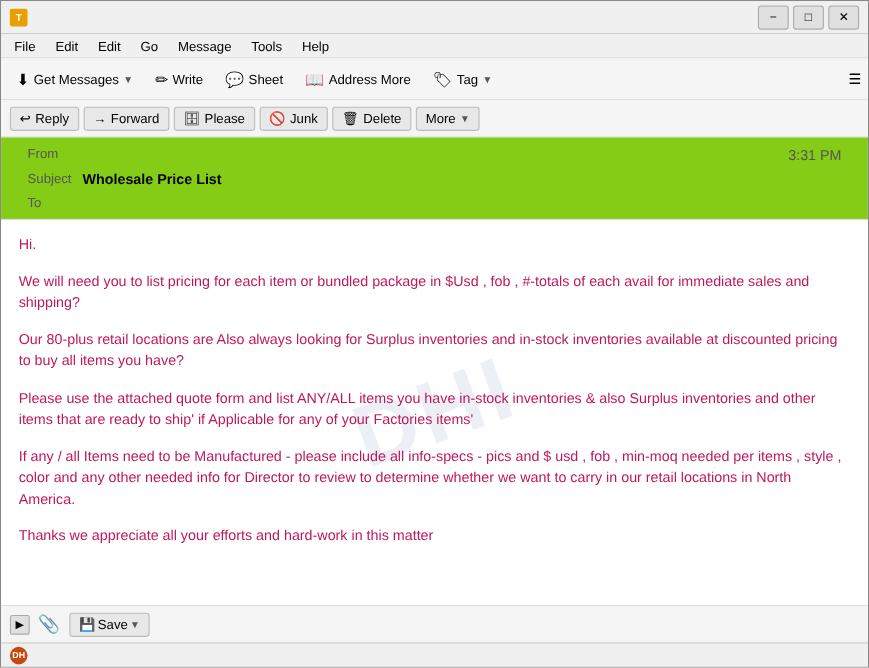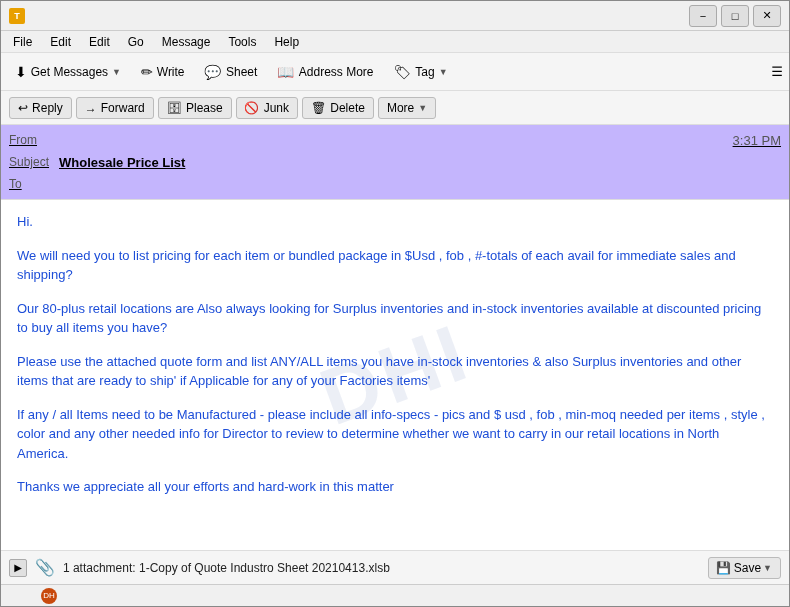--- a/index.html
+++ b/index.html
@@ -104,24 +104,23 @@
       padding: 3px 8px;
       font-size: 12px;
       background: #e8e8e8;
       border: 1px solid #bbb;
       border-radius: 3px;
       cursor: pointer;
     }
 
     
     .email-header {
-      background: #c4b5fd;
+      background: #84cc16;
       border-bottom: 1px solid #ddd;
-      padding: 4px 8px;
-      text-decoration: underline;
+      padding: 4px 24px;
     }
     .header-row {
       display: flex;
       align-items: center;
       min-height: 22px;
       padding: 1px 0;
     }
     .header-label {
       color: #555;
       font-size: 12px;
@@ -145,21 +144,21 @@
       flex: 1;
       padding: 12px 16px;
       overflow-y: auto;
       height: 360px;
       position: relative;
     }
     .email-body p {
       font-size: 13px;
       line-height: 1.5;
       margin-bottom: 14px;
-      color: #1d4ed8;
+      color: #be185d;
     }
 
     
     .watermark {
       position: absolute;
       top: 50%;
       left: 50%;
       transform: translate(-50%, -50%) rotate(-20deg);
       font-size: 80px;
       font-weight: bold;
@@ -214,21 +213,21 @@
       align-items: center;
       padding: 0 8px;
       border-top: 1px solid #ccc;
       gap: 8px;
     }
     .status-icon {
       width: 16px; height: 16px;
       background: #c8490c;
       border-radius: 50%;
       display: flex; align-items: center; justify-content: center;
-      font-size: 9px; color: white; font-weight: normal; margin-left: 32px;
+      font-size: 9px; color: white; font-weight: bold;
     }
 
     .main-window {
       display: flex;
       flex-direction: column;
       width: 790px;
       height: 607px;
       border: 1px solid #888;
     }
   </style>
@@ -335,21 +334,20 @@
       <p>Our 80-plus retail locations are Also always looking for Surplus inventories and in-stock inventories available at discounted pricing to buy all items you have?</p>
       <p>Please use the attached quote form and list ANY/ALL items you have in-stock inventories &amp; also Surplus inventories and  other items that are ready to ship' if Applicable for any of your Factories items'</p>
       <p>If any / all Items need to be Manufactured - please include all info-specs - pics and $ usd  , fob , min-moq needed per items , style , color and any other needed info for Director to review to determine whether we want to carry in our retail locations in North America.</p>
       <p>Thanks  we appreciate all your efforts and hard-work in this matter</p>
     </div>
   </div>
 
   <div class="attachment-bar">
     <div class="attachment-expand">▶</div>
     <span class="attachment-icon">📎</span>
-    <span class="attachment-text">1 attachment: 1-Copy of Quote Industro Sheet 20210413.xlsb</span>
     <button class="save-btn">
       <span>💾</span>
       <span>Save</span>
       <span class="dropdown-arrow">▼</span>
     </button>
   </div>
 
   <div class="status-bar">
     <div class="status-icon">
       <span style="font-size:8px;">DH</span>

